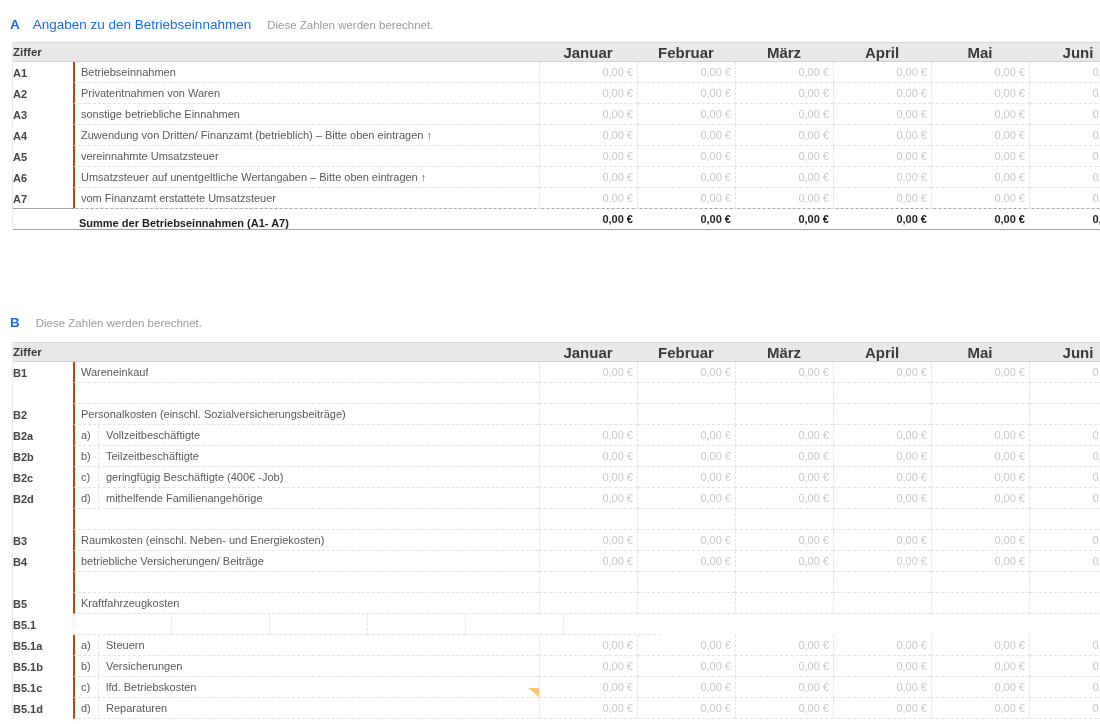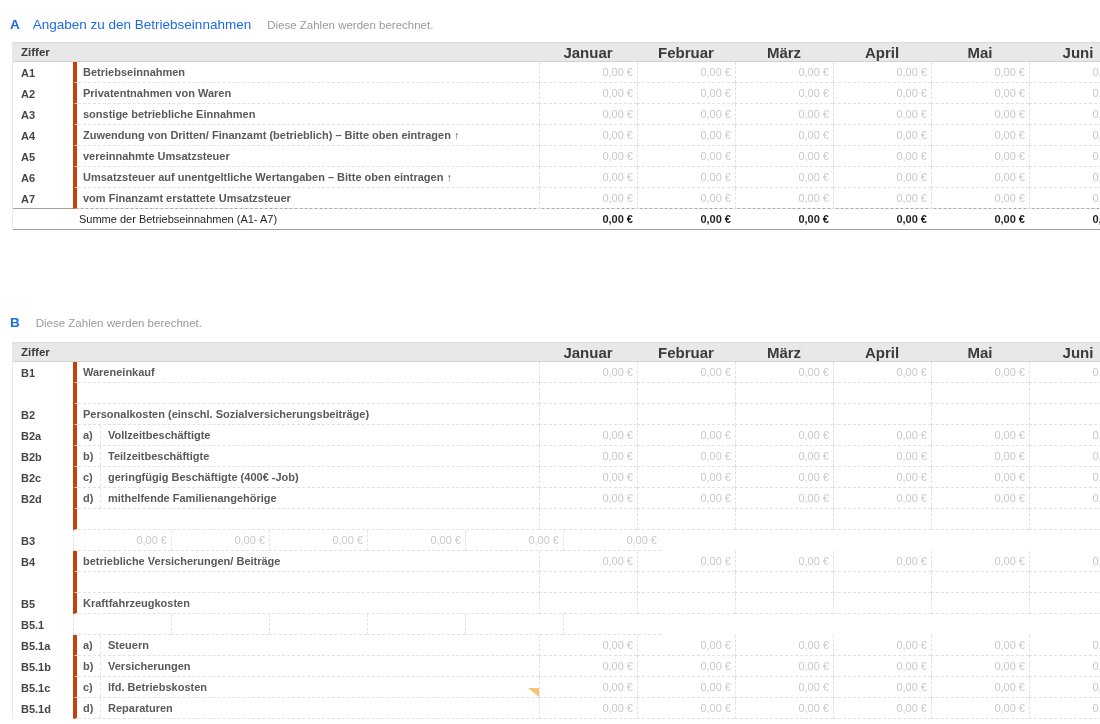--- a/index.html
+++ b/index.html
@@ -13,39 +13,39 @@
   .sec-letter { font-size:13.5px; font-weight:bold; color:#1d6be0; }
   .sec-title  { font-size:13.5px; font-weight:normal; color:#1d6be0; margin-left:13px; }
   .sec-note   { font-size:11.5px; color:#9a9a9a; margin-left:16px; }
 
   .tbl { position:absolute; left:12px; width:1114px; border-left:1px solid #e9e9e9; }
   .row { display:flex; height:21px; box-sizing:border-box; }
   .row.hdr { height:20px; background:#e8e8e8; border-top:1px solid #dadada; border-bottom:1px solid #d2d2d2; }
   .row.sum { height:22px; border-top:1px solid #a3a3a3; border-bottom:1px solid #a3a3a3; margin-top:-1px; }
 
   .cell { box-sizing:border-box; display:flex; align-items:center; height:100%; }
-  .c-code { width:60px; padding-left:8px; font-size:11px; font-weight:bold; color:#454545; }
+  .c-code { width:60px; font-size:11px; font-weight:bold; color:#454545; }
   .c-desc { width:466px; font-size:11px; color:#59595b; position:relative; }
   .c-val  { width:98px; font-size:11px; justify-content:flex-end; padding-right:4px; color:#c8c8c8; }
 
   
-  .row.body .c-desc { border-left:4px solid #c2410c; border-bottom:1px dashed #e2e2e2;font-weight:bold; }
+  .row.body .c-desc { border-left:2px solid #c2410c; border-bottom:1px dashed #e2e2e2; }
   .row.body .c-val  { border-left:1px dashed #e3e3e3; border-bottom:1px dashed #e2e2e2; }
 
   .desc-text { padding-left:6px; white-space:nowrap; overflow:hidden; }
   .c-letter { box-sizing:border-box; width:24px; height:100%; display:flex; align-items:center;
               padding-left:6px; border-right:1px dashed #e3e3e3; flex:none; }
   .c-letter + .desc-text { padding-left:7px; }
 
   
   .hdr .c-code { font-size:11.5px; color:#3b3b3b; }
   .hdr .c-val  { font-size:15px; font-weight:bold; color:#3b3b3b; justify-content:center; padding-right:0; }
 
   
-  .row.sum .c-desc { color:#1f1f1f; font-weight:normal; }
+  .row.sum .c-desc { color:#1f1f1f; font-weight:bold;align-items:flex-end; }
   .row.sum .c-val  { color:#1f1f1f; font-weight:bold; }
 
   .warn-tri { position:absolute; right:0; bottom:1px; width:11px; height:9px; display:block; }
 </style>
 </head>
 <body>
 
 <div class="page">
 
   <div class="sec-head" style="top:17px">
@@ -268,20 +268,23 @@
         <div class="cell c-desc"></div>
         <div class="cell c-val"></div>
         <div class="cell c-val"></div>
         <div class="cell c-val"></div>
         <div class="cell c-val"></div>
         <div class="cell c-val"></div>
         <div class="cell c-val"></div>
       </div>
       <div class="row body">
         <div class="cell c-code">B3</div>
+        <div class="cell c-desc">
+          <span class="desc-text">Raumkosten (einschl. Neben- und Energiekosten)</span>
+        </div>
         <div class="cell c-val">0,00 €</div>
         <div class="cell c-val">0,00 €</div>
         <div class="cell c-val">0,00 €</div>
         <div class="cell c-val">0,00 €</div>
         <div class="cell c-val">0,00 €</div>
         <div class="cell c-val">0,00 €</div>
       </div>
       <div class="row body">
         <div class="cell c-code">B4</div>
         <div class="cell c-desc">

